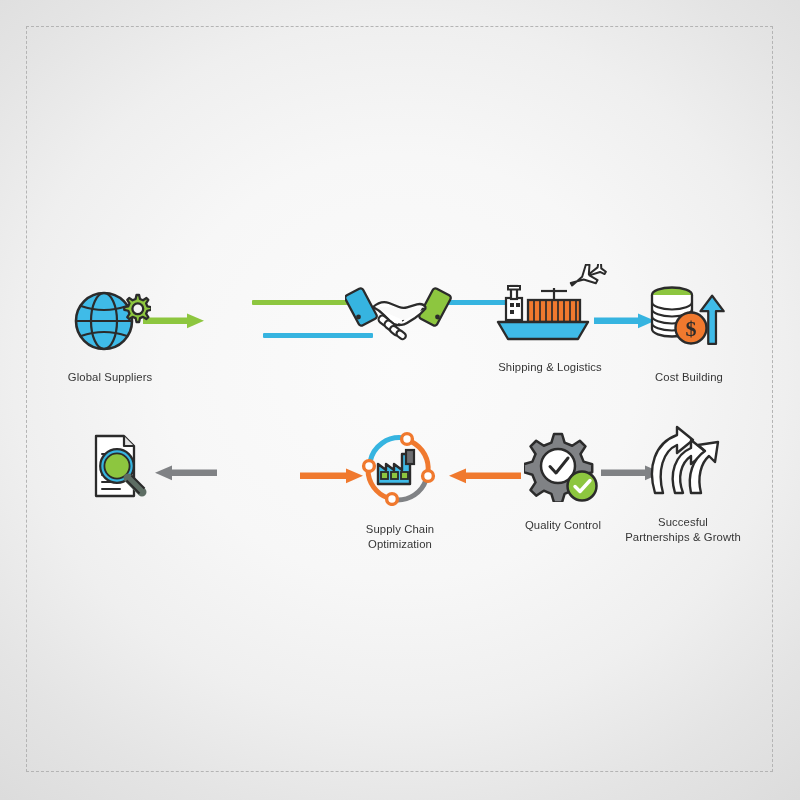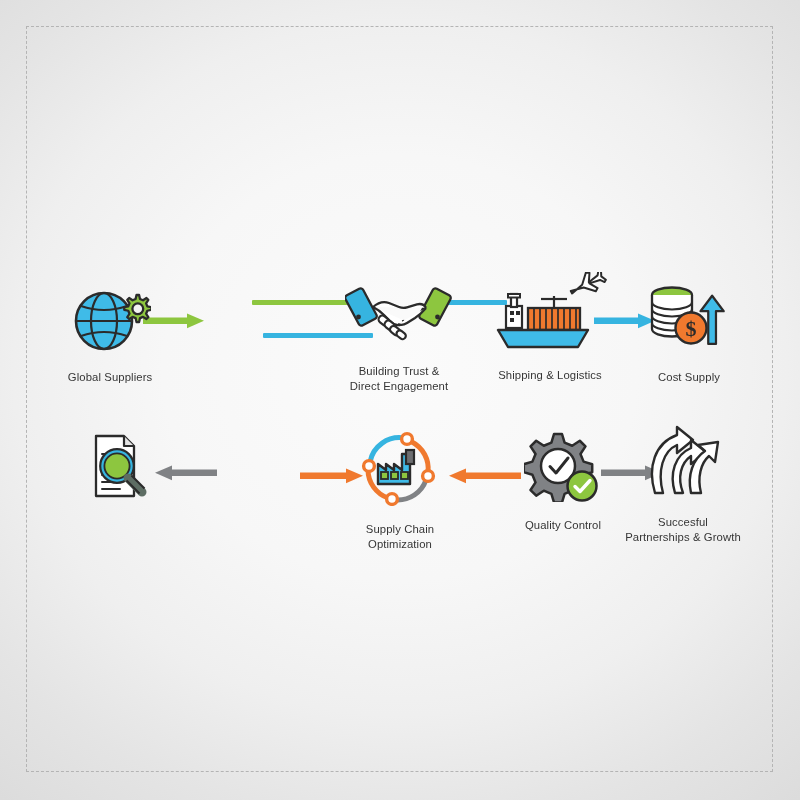--- a/index.html
+++ b/index.html
@@ -149,25 +149,23 @@
           <path d="M81 24 q-5 6 -11 10 l-8 5 q-5 3 -9 1" fill="#FFFFFF" stroke="#2B2B2B" stroke-width="2.3" stroke-linejoin="round"></path>
           <g fill="#FFFFFF" stroke="#2B2B2B" stroke-width="2.2" stroke-linejoin="round">
             <rect x="33" y="33" width="12" height="7.5" rx="3.7" transform="rotate(38 39 37)"></rect>
             <rect x="39" y="38" width="12" height="7.5" rx="3.7" transform="rotate(38 45 42)"></rect>
             <rect x="45" y="43" width="11" height="7" rx="3.5" transform="rotate(38 50 46)"></rect>
             <rect x="51" y="47.5" width="10" height="6.5" rx="3.2" transform="rotate(38 56 51)"></rect>
           </g>
         </g>
       </svg>
     </span>
-    <span class="label">Building Trust &amp;
-Direct Engagement</span>
-  </div>
-
-  <div class="node" style="left:484px; top:272px; width:132px;">
+  </div>
+
+  <div class="node" style="left:484px; top:264px; width:132px;">
     <span class="icon-wrap">
       <svg width="120" height="80" viewBox="0 0 120 80">
         <g transform="translate(78,2) rotate(-28 16 12)">
           <path d="M2 13 l13 -3 9 -9 3 2 -5 8 11 -2 3 -4 2.2 1.4 -2.4 5.2 2.4 5.2 -2.2 1.4 -3 -4 -11 -2 5 8 -3 2 -9 -9 -13 -3 z" fill="#FFFFFF" stroke="#2B2B2B" stroke-width="2" stroke-linejoin="round"></path>
         </g>
         <g transform="translate(4,22)">
           <rect x="12" y="12" width="16" height="22" fill="#FFFFFF" stroke="#2B2B2B" stroke-width="2.2"></rect>
           <rect x="17" y="0" width="6" height="13" fill="#FFFFFF" stroke="#2B2B2B" stroke-width="2.2"></rect>
           <rect x="14" y="0" width="12" height="3.5" fill="#FFFFFF" stroke="#2B2B2B" stroke-width="2"></rect>
           <rect x="16" y="17" width="4" height="4" fill="#2B2B2B"></rect>
@@ -204,21 +202,21 @@
             <path d="M8 27 a20 7.5 0 0 0 40 0"></path>
             <path d="M8 34 a20 7.5 0 0 0 40 0"></path>
             <path d="M8 41 a20 7.5 0 0 0 40 0"></path>
           </g>
           <circle cx="47" cy="46" r="15.5" fill="#F0792E" stroke="#2B2B2B" stroke-width="2.4"></circle>
           <text x="47" y="53.5" text-anchor="middle" font-family="Liberation Serif, serif" font-size="22" font-weight="bold" fill="#2B2B2B">$</text>
           <path d="M76 66 v-38 h-9 l13.5 -18 13.5 18 h-9 v38 z" transform="translate(-8,0) scale(0.86) translate(8,6)" fill="#3FBBE8" stroke="#2B2B2B" stroke-width="2.6" stroke-linejoin="round"></path>
         </g>
       </svg>
     </span>
-    <span class="label">Cost Supply</span>
+    <span class="label">Cost Building</span>
   </div>
 
   <div class="node" style="left:72px; top:432px; width:94px;">
     <span class="icon-wrap">
       <svg width="74" height="70" viewBox="0 0 74 70">
         <path d="M14 4 h28 l10 10 v50 h-38 z" fill="#FFFFFF" stroke="#2B2B2B" stroke-width="2.3" stroke-linejoin="round"></path>
         <path d="M42 4 v10 h10" fill="#E4E4E4" stroke="#2B2B2B" stroke-width="2.2" stroke-linejoin="round"></path>
         <g stroke="#2B2B2B" stroke-width="2" stroke-linecap="round">
           <line x1="20" y1="22" x2="45" y2="22"></line>
           <line x1="20" y1="29" x2="45" y2="29"></line>

